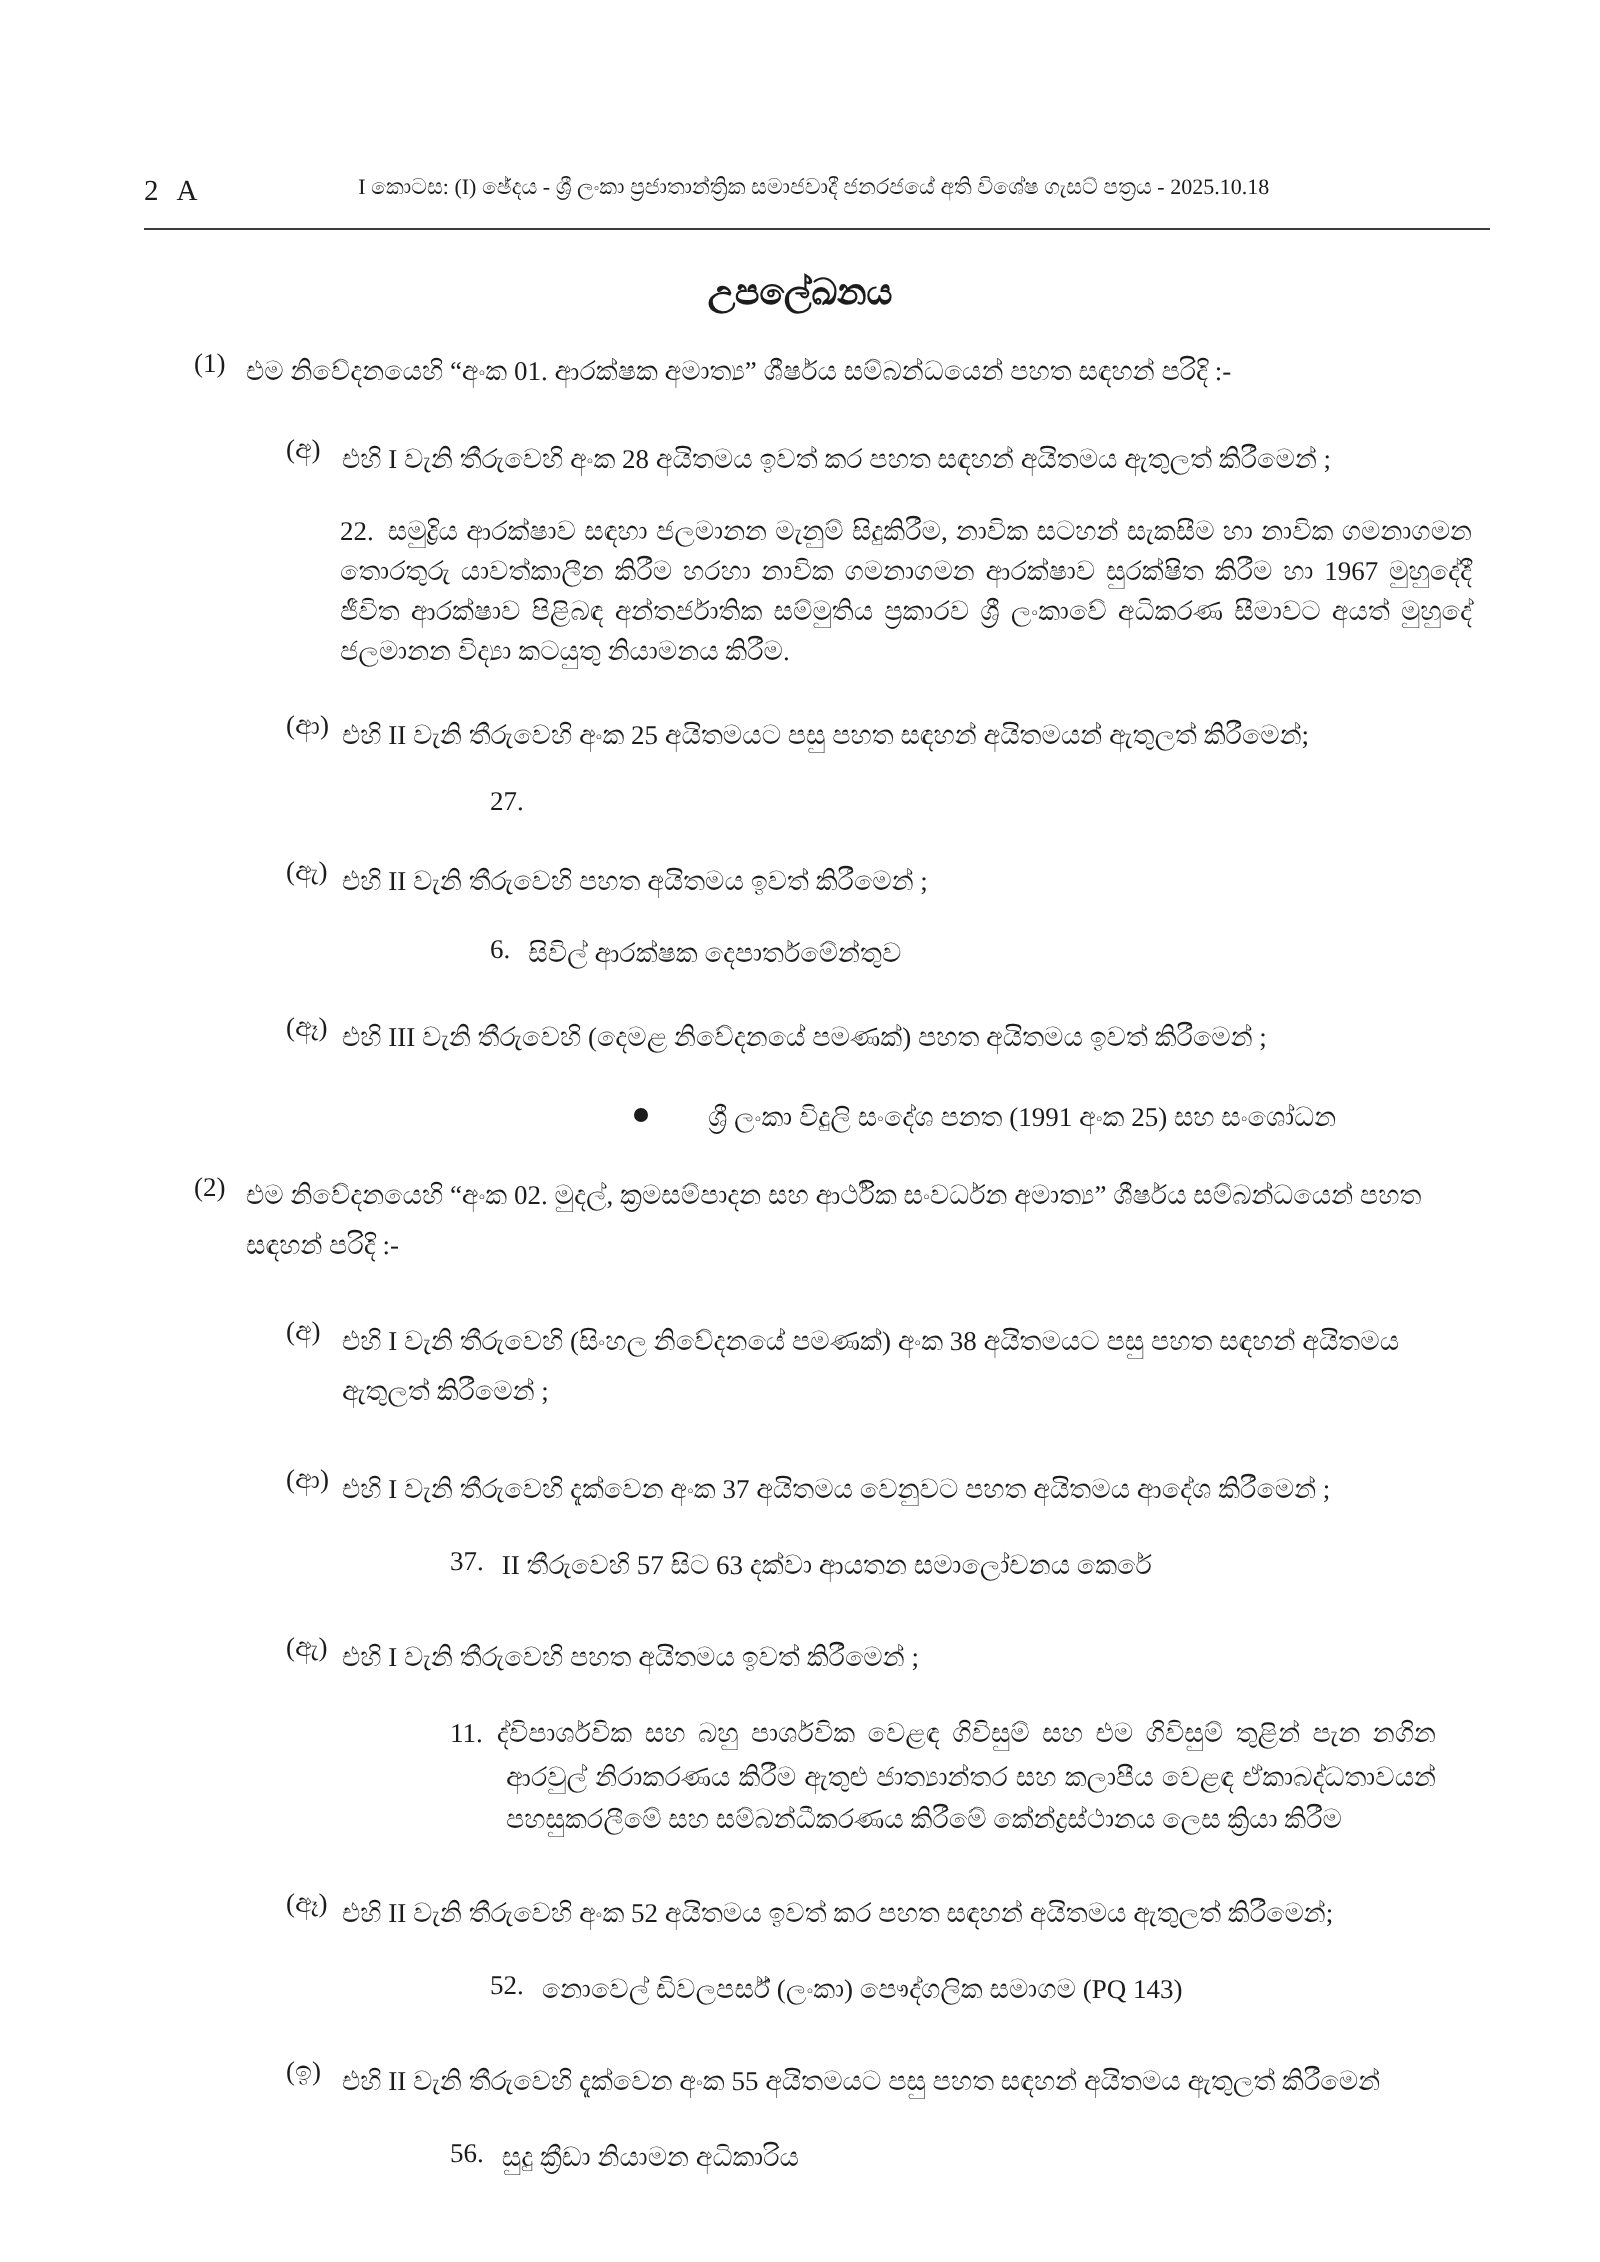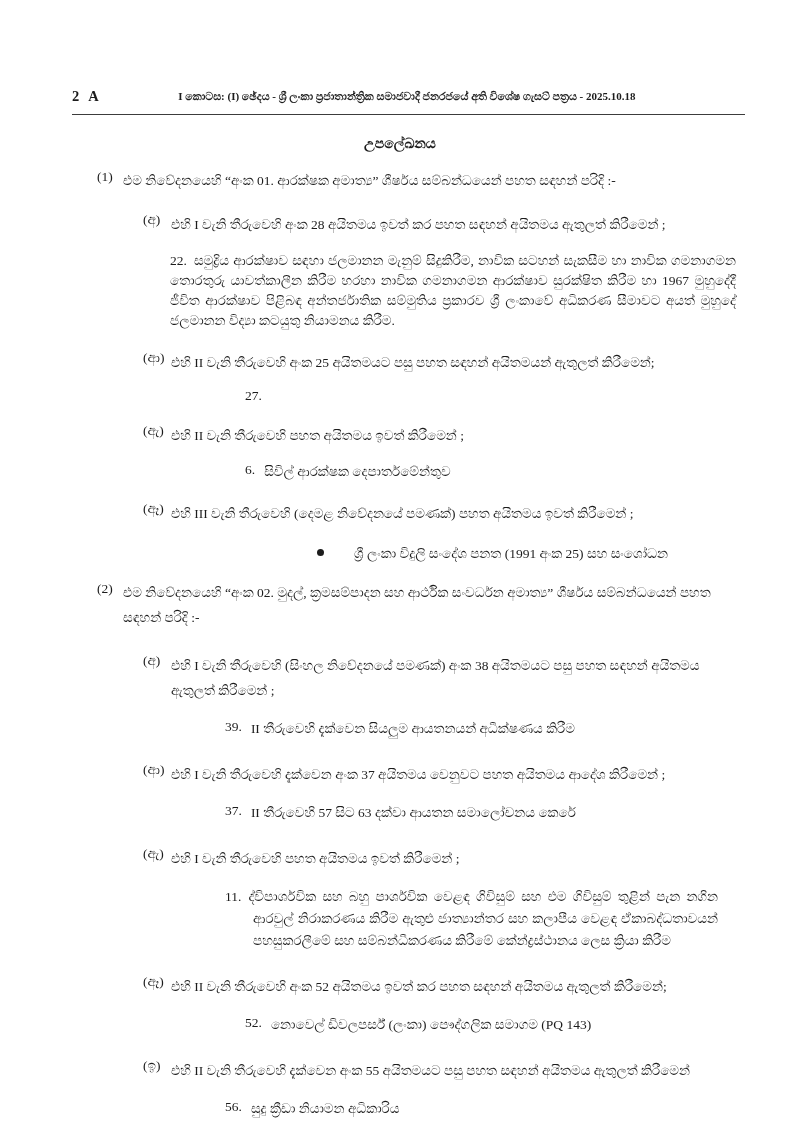--- a/index.html
+++ b/index.html
@@ -10,40 +10,39 @@
     background: #ffffff;
     color: #1c1c1c;
     font-family: "Liberation Serif", "DejaVu Serif", serif;
     font-size: 13.5px;
   }
   .page { position: relative; width: 800px; height: 1131px; overflow: hidden; }
 
   
   .header {
     display: flex;
-    align-items: center;
+    align-items: flex-start;
     margin: 88px 55px 0 72px;
     padding-bottom: 9px;
     border-bottom: 1.4px solid #3c3c3c;
-    font-weight: bold;
   }
   .pageno { font-size: 14.5px; white-space: nowrap; }
   .pageno .part-letter { margin-left: 9px; }
   .header-title {
     flex: 1;
     text-align: center;
     font-size: 11px;
     padding-right: 30px;
   }
 
   
   .doc-title {
     text-align: center;
     font-weight: bold;
-    font-size: 14px;
+    font-size: 18px;
     margin-top: 21px;
   }
 
   
   .content { margin: 0 62px 0 97px; }
 
   .section { margin-top: 17px; }
   .sec-head { display: flex; }
   .sec-num { width: 26px; flex-shrink: 0; }
   .sec-intro { flex: 1; line-height: 1.8; }
@@ -146,24 +145,20 @@
     <div class="section sec2">
       <div class="sec-head">
         <span class="sec-num">(2)</span>
         <span class="sec-intro">එම නිවේදනයෙහි “අංක 02. මුදල්, ක්‍රමසම්පාදන සහ ආර්ථික සංවර්ධන අමාත්‍ය” ශීර්ෂය සම්බන්ධයෙන් පහත සඳහන් පරිදි :-</span>
       </div>
 
       <div class="item gap-lg">
         <span class="item-label">(අ)</span>
         <span class="item-text">එහි I වැනි තීරුවෙහි (සිංහල නිවේදනයේ පමණක්) අංක 38 අයිතමයට පසු පහත සඳහන් අයිතමය ඇතුලත් කිරීමෙන් ;</span>
       </div>
-      <div class="child-line indent-b">
-        <span class="child-num">39.</span>
-        <span class="child-text">II තීරුවෙහි දැක්වෙන සියලුම ආයතනයන් අධීක්ෂණය කිරීම</span>
-      </div>
 
       <div class="item">
         <span class="item-label">(ආ)</span>
         <span class="item-text">එහි I වැනි තීරුවෙහි දැක්වෙන අංක 37 අයිතමය වෙනුවට පහත අයිතමය ආදේශ කිරීමෙන් ;</span>
       </div>
       <div class="child-line indent-b">
         <span class="child-num">37.</span>
         <span class="child-text">II තීරුවෙහි 57 සිට 63 දක්වා ආයතන සමාලෝචනය කෙරේ</span>
       </div>
 

